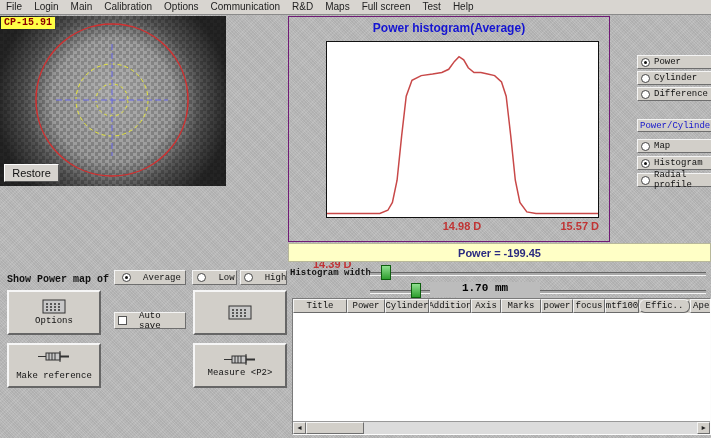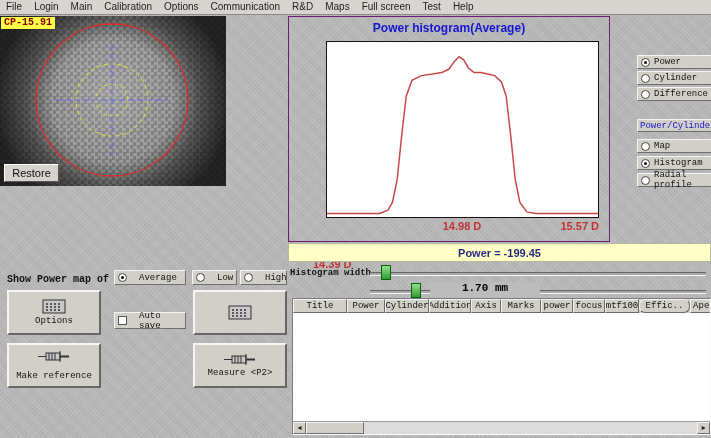--- a/index.html
+++ b/index.html
@@ -90,21 +90,21 @@
   .track-1 { top:272px; }
   .track-2 { top:290px; }
   .thumb { position:absolute; width:10px; height:15px; background:linear-gradient(180deg,#8fe08f,#2f9e2f); border:1px solid #0e5e0e; cursor:pointer; }
   .thumb-1 { left:381px; top:265px; }
   .thumb-2 { left:411px; top:283px; }
   .slider-value { position:absolute; width:110px; height:15px; line-height:15px; text-align:center; background:#bcbcbc; font:bold 11px "Liberation Mono", monospace; color:#000; }
   .value-1 { left:456px; top:264px;margin-top:32px; }
   .value-2 { left:430px; top:282px; }
   
   .show-label { position:absolute; left:7px; top:274px; font:bold 10px "Liberation Mono", monospace; }
-  .opt-box { position:absolute; height:15px; display:flex; align-items:center; gap:12px; padding-left:3px; font-size:9px; cursor:default; }
+  .opt-box { position:absolute; height:15px; display:flex; align-items:center; gap:12px; padding-left:3px; font-size:9px; cursor:default;justify-content:center; }
   .box-average { left:114px; top:270px; width:72px; }
   .box-low     { left:192px; top:270px; width:45px; }
   .box-high    { left:240px; top:270px; width:47px; }
   .box-autosave{ left:114px; top:312px; width:72px; height:17px; }
   .checkbox { width:9px; height:9px; background:#fff; border:1px solid #555; flex:none; }
   .big-btn {
     position:absolute; width:94px; height:45px; background:#d2cfc9;
     border-top:2px solid #f6f6f6; border-left:2px solid #f6f6f6;
     border-bottom:2px solid #666; border-right:2px solid #666;
     display:flex; flex-direction:column; align-items:center; justify-content:center; gap:2px;

